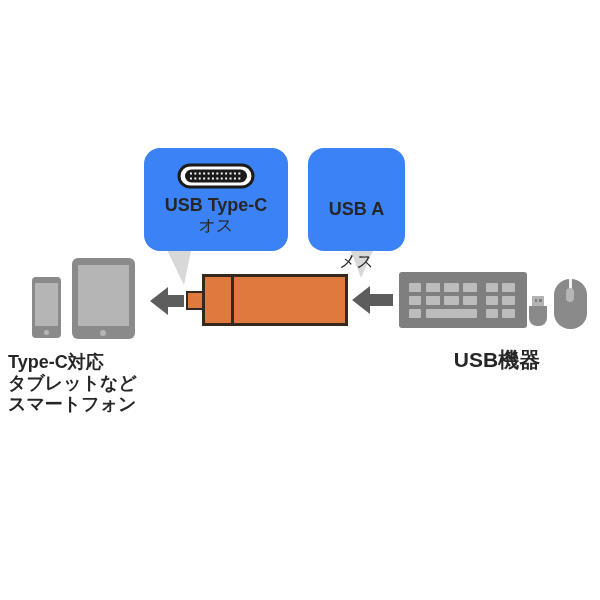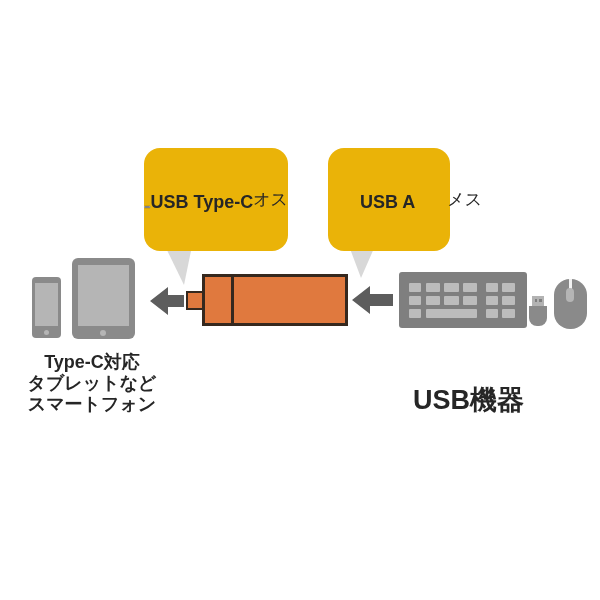--- a/index.html
+++ b/index.html
@@ -5,21 +5,21 @@
   html,body{margin:0;padding:0;}
   #canvas{
     position:relative;width:600px;height:600px;background:#ffffff;overflow:hidden;
     font-family:"Liberation Sans","DejaVu Sans",sans-serif;color:#262626;
   }
   .abs{position:absolute;}
   svg.overlay{position:absolute;left:0;top:0;width:600px;height:600px;pointer-events:none;}
 
   
   .bubble{
-    background:#eab308;border-radius:16px;display:flex;flex-direction:row;
+    background:#3b82f6;border-radius:16px;display:flex;flex-direction:column;
     align-items:center;box-sizing:border-box;
   }
   .bubble .conn-icon{margin-top:15px;}
   .bubble .l1{font-size:18px;font-weight:bold;line-height:21px;margin-top:6px;white-space:nowrap;}
   .bubble .l2{font-size:17px;font-weight:normal;line-height:20px;white-space:nowrap;}
 
   
   .adapter-body{
     left:202px;top:274px;width:146px;height:52px;background:#e0793e;
     border:3px solid #35281e;box-sizing:border-box;z-index:3;
@@ -46,22 +46,22 @@
   .usbstick-conn{left:532px;top:296px;width:12px;height:10px;background:#b3b3b3;z-index:2;}
   .usbstick-conn .pin{position:absolute;top:3px;width:2.5px;height:2.5px;background:#7f7f7f;}
   .usbstick-body{left:529px;top:306px;width:18px;height:20px;background:#8a8a8a;border-radius:0 0 8px 8px;z-index:2;}
 
   
   .mouse{left:554px;top:279px;width:33px;height:50px;background:#8a8a8a;border-radius:16px;z-index:2;}
   .mouse .wheel-line{position:absolute;left:14.5px;top:0;width:3px;height:11px;background:#f2f2f2;}
   .mouse .wheel{position:absolute;left:12px;top:9px;width:8px;height:14px;background:#b5b5b5;border-radius:4px;}
 
   
-  .left-label{left:8px;top:352px;width:168px;text-align:center;font-size:18px;font-weight:bold;line-height:21px;z-index:2;}
-  .right-label{left:413px;top:346px;width:168px;font-size:27px;font-weight:bold;z-index:2;margin-top:36px;}
+  .left-label{left:8px;top:352px;width:168px;font-size:18px;font-weight:bold;line-height:21px;z-index:2;}
+  .right-label{left:413px;top:346px;width:168px;text-align:center;font-size:21px;font-weight:bold;z-index:2;}
   .caption{left:20px;top:557px;width:575px;font-size:21px;font-weight:bold;letter-spacing:0.3px;white-space:nowrap;z-index:2;}
 </style>
 </head>
 <body>
 
 <div id="canvas">
 
   <svg class="overlay" viewBox="0 0 600 600">
     <polygon points="165,246 192,246 184,285" fill="#d8d8d8"></polygon>
     <polygon points="349,246 375,246 361,278" fill="#d8d8d8"></polygon>
@@ -73,21 +73,21 @@
     <svg class="conn-icon" width="78" height="26" viewBox="0 0 78 26">
       <rect x="2" y="2" width="74" height="22" rx="11" fill="#ffffff" stroke="#1a1a1a" stroke-width="3"></rect>
       <rect x="8" y="6.5" width="62" height="13" rx="6.5" fill="#1a1a1a"></rect>
       <line x1="13" y1="10.5" x2="65" y2="10.5" stroke="#ffffff" stroke-width="2.2" stroke-dasharray="1.9 2.5"></line>
       <line x1="13" y1="15.5" x2="65" y2="15.5" stroke="#ffffff" stroke-width="2.2" stroke-dasharray="1.9 2.5"></line>
     </svg>
     <div class="l1">USB Type-C</div>
     <div class="l2">オス</div>
   </div>
 
-  <div class="abs bubble" style="left:328px;top:148px;width:122px;height:103px;gap:32px;">
+  <div class="abs bubble" style="left:308px;top:148px;width:97px;height:103px;gap:32px;">
     <svg class="conn-icon" style="margin-top:13px;" width="62" height="30" viewBox="0 0 62 30">
       <rect x="1.5" y="1.5" width="59" height="27" fill="#ffffff" stroke="#1a1a1a" stroke-width="3"></rect>
       <rect x="8" y="7" width="46" height="11" fill="#1a1a1a"></rect>
       <rect x="11" y="13" width="8" height="4.5" fill="#d2d2d2"></rect>
       <rect x="22" y="13" width="8" height="4.5" fill="#d2d2d2"></rect>
       <rect x="33" y="13" width="8" height="4.5" fill="#d2d2d2"></rect>
       <rect x="44" y="13" width="8" height="4.5" fill="#d2d2d2"></rect>
     </svg>
     <div class="l1">USB A</div>
     <div class="l2">メス</div>

